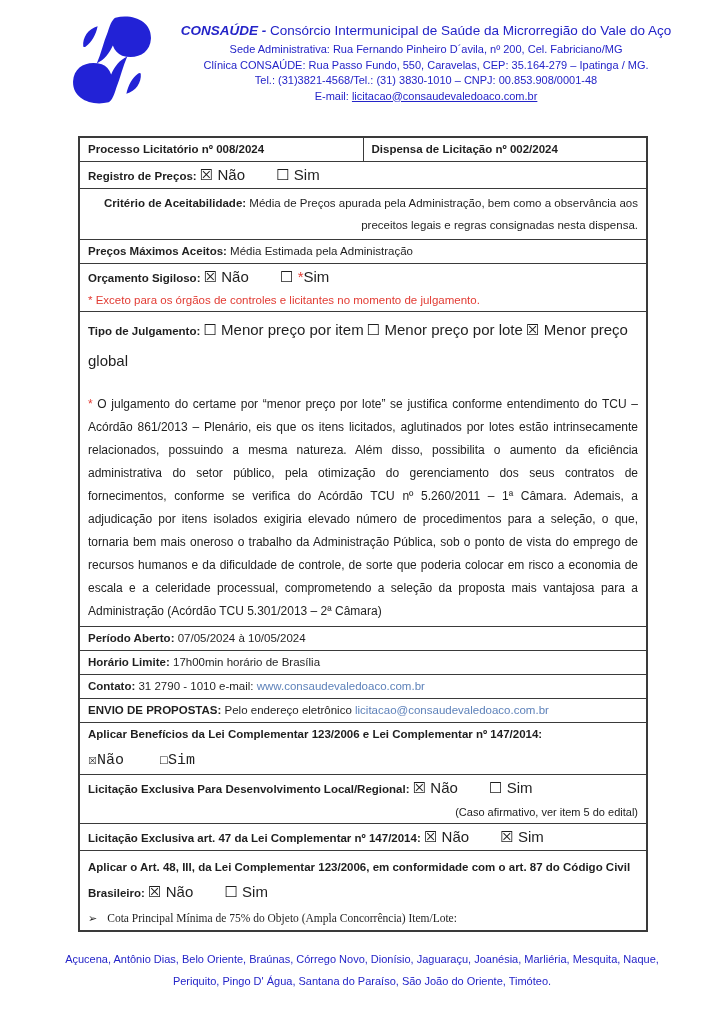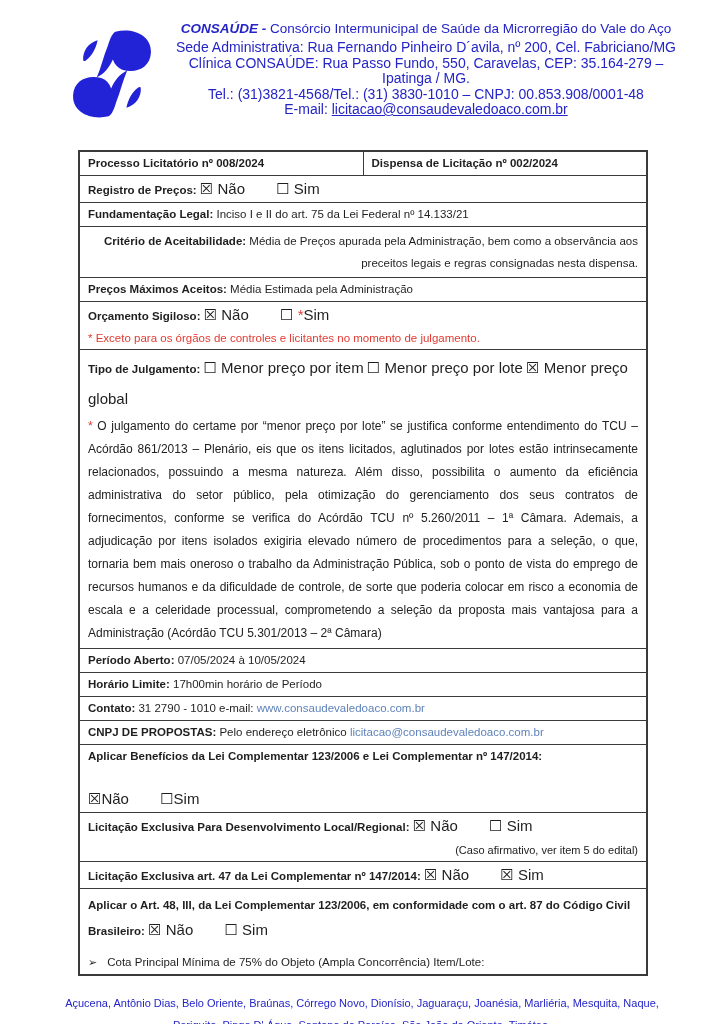--- a/index.html
+++ b/index.html
@@ -15,21 +15,21 @@
     width:724px;height:1024px;overflow:hidden;position:relative;
     background:#fff;color:var(--ink);
     font-family:"Liberation Sans","DejaVu Sans",sans-serif;
   }
   
   .header{display:flex;align-items:flex-end;padding:16px 40px 0 56px;}
   .logo{width:112px;height:88px;flex:0 0 auto;}
   .header-text{flex:1;text-align:center;color:var(--blue);padding-top:4px;}
   .title{font-size:13.5px;line-height:17px;margin-bottom:3px;white-space:nowrap;}
   .title .org{font-weight:bold;font-style:italic;}
-  .sub{font-size:14px;line-height:15.5px;}
+  .sub{font-size:11px;line-height:15.5px;}
   .email-link{color:var(--blue);text-decoration:underline;cursor:pointer;}
   
   table.doc{
     width:570px;margin:32px 0 0 78px;
     border-collapse:collapse;border:2px solid var(--line);
   }
   table.doc td{
     border:1.5px solid var(--line);
     padding:3px 8px;vertical-align:top;
     font-size:11.5px;line-height:17px;
@@ -39,27 +39,27 @@
   .chk{font-size:15px;line-height:20px;}
   .gap{margin-right:28px;white-space:nowrap;}
   .red{color:var(--red);font-style:normal;}
   .note-red{color:var(--red);font-size:11.5px;line-height:16px;margin-top:5px;}
   .small-note{font-size:11px;line-height:16px;margin-top:6px;color:#222;text-align:right;}
   td.cell-julg{padding:6px 8px 10px 8px;}
   .julg-line{line-height:29px;}
   .julg-line .chk{line-height:29px;}
   .justif{
     font-size:12px;line-height:23px;text-align:justify;
-    margin-top:0;color:#222;
+    margin-top:16px;color:#222;
   }
   td.cell-tall{padding-top:5px;padding-bottom:5px;}
-  .opts-line{margin-top:24px;}
+  .opts-line{margin-top:8px;font-family:Liberation Mono, monospace;}
   a.tbl-link{color:var(--link);text-decoration:none;cursor:pointer;}
   .art48 .lbl{line-height:26px;}
-  .cota-line{margin-top:10px;font-size:11.5px;}
+  .cota-line{margin-top:4px;font-size:11.5px;font-family:Liberation Serif, serif;}
   .cota-line .bullet{margin-right:10px;font-size:11px;}
   
   .footer{
     margin:16px auto 0;width:640px;text-align:center;
     color:var(--blue);font-size:11px;line-height:22px;
   }
 </style>
 </head>
 <body>
 
@@ -99,26 +99,20 @@
   </tr>
 
   <tr>
     <td colspan="2">
       <span class="lbl">Registro de Preços:</span>
       <span class="chk gap">☒ Não</span>
       <span class="chk">☐ Sim</span>
     </td>
   </tr>
 
-  <tr>
-    <td colspan="2">
-      <span class="lbl">Fundamentação Legal:</span>
-      <span>Inciso I e II do art. 75 da Lei Federal nº 14.133/21</span>
-    </td>
-  </tr>
 
   <tr>
     <td colspan="2" class="cell-tall" style="line-height:22px;text-align:right;">
       <span class="lbl">Critério de Aceitabilidade:</span>
       <span>Média de Preços apurada pela Administração, bem como a observância aos preceitos legais e regras consignadas nesta dispensa.</span>
     </td>
   </tr>
 
   <tr>
     <td colspan="2">
@@ -156,36 +150,36 @@
   <tr>
     <td colspan="2">
       <span class="lbl">Período Aberto:</span>
       <span>07/05/2024 à 10/05/2024</span>
     </td>
   </tr>
 
   <tr>
     <td colspan="2">
       <span class="lbl">Horário Limite:</span>
-      <span>17h00min horário de Período</span>
+      <span>17h00min horário de Brasília</span>
     </td>
   </tr>
 
 
   <tr>
     <td colspan="2">
       <span class="lbl">Contato:</span>
       <span>31 2790 - 1010 e-mail:</span>
       <a class="tbl-link">www.consaudevaledoaco.com.br</a>
     </td>
   </tr>
 
   <tr>
     <td colspan="2">
-      <span class="lbl">CNPJ DE PROPOSTAS:</span>
+      <span class="lbl">ENVIO DE PROPOSTAS:</span>
       <span>Pelo endereço eletrônico</span>
       <a class="tbl-link">licitacao@consaudevaledoaco.com.br</a>
     </td>
   </tr>
 
   <tr>
     <td colspan="2" class="cell-tall">
       <div class="lbl">Aplicar Benefícios da Lei Complementar 123/2006 e Lei Complementar nº 147/2014:</div>
       <div class="opts-line">
         <span class="chk gap">☒Não</span>

